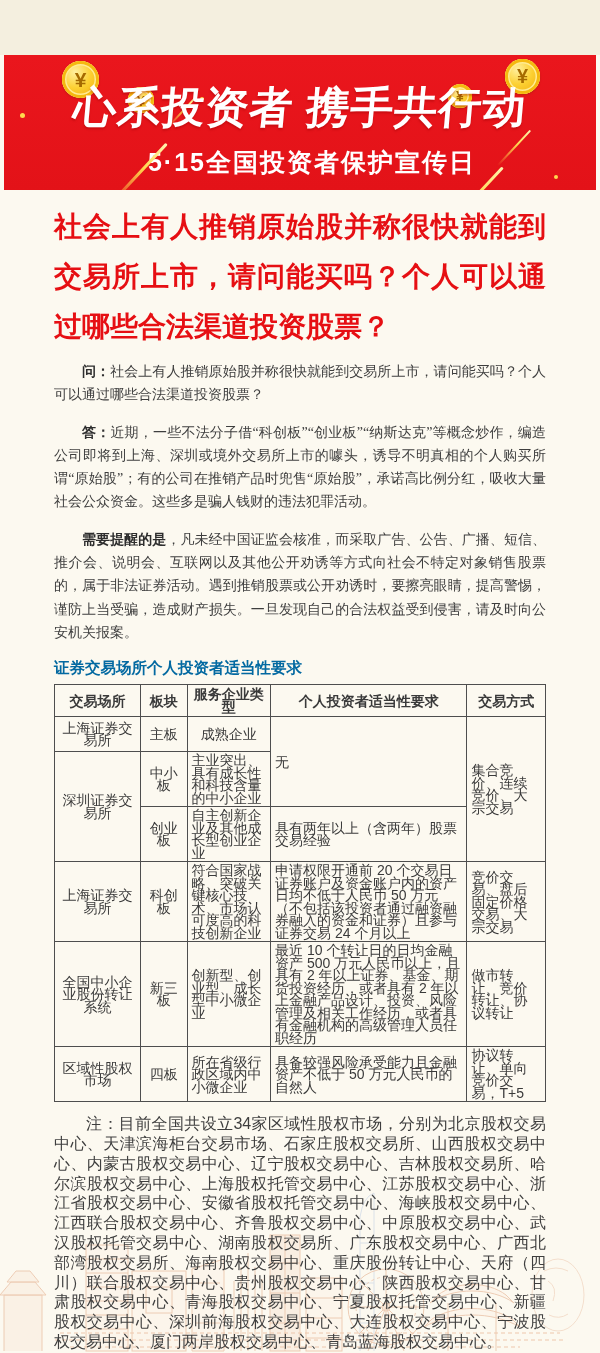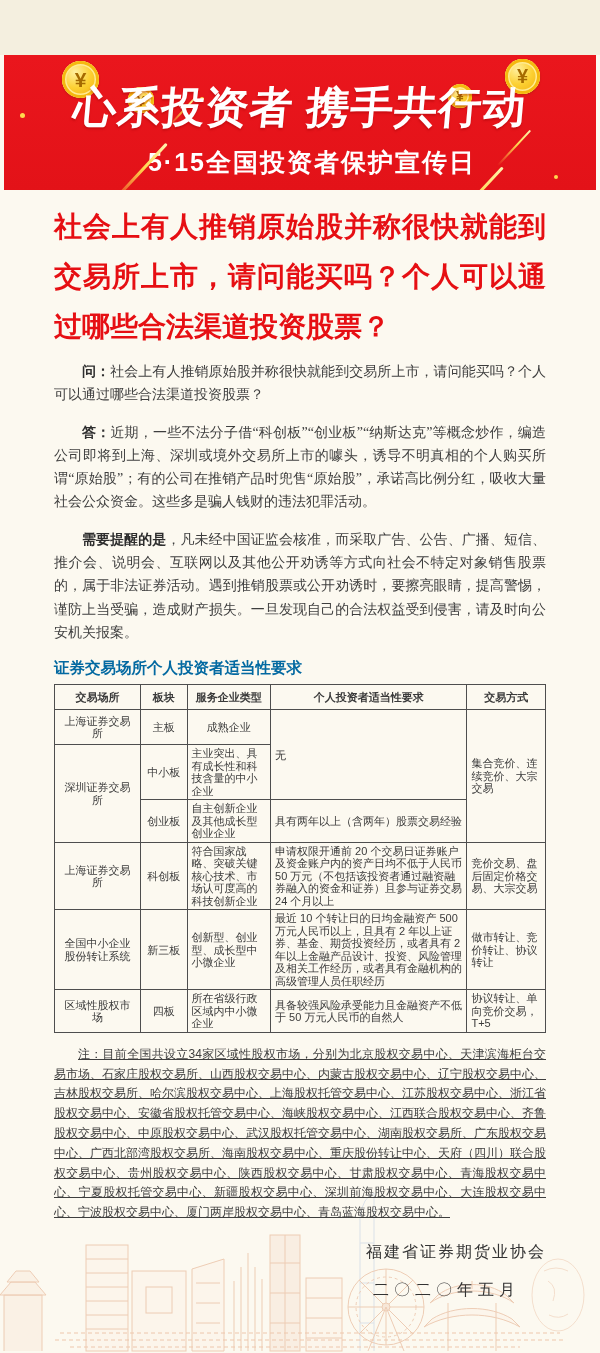--- a/index.html
+++ b/index.html
@@ -62,35 +62,35 @@
     font-size:14px; line-height:23.3px; color:#3e3e3e;
     text-align:justify; text-indent:2em; margin:0 0 14px;font-family:Liberation Serif, serif;
   }
   .para .lbl { font-weight:bold; color:#2e2e2e; }
   .tbl-title {
     text-align:left; font-weight:bold; font-size:15.5px; color:#0369a1;
     margin:2px 0 5px;
   }
   table.adequacy {
     width:100%; border-collapse:collapse; table-layout:fixed;
-    font-size:11px; line-height:12.5px; color:#3a3a3a;
+    font-size:14px; line-height:12.5px; color:#3a3a3a;
   }
   table.adequacy th, table.adequacy td {
     border:1px solid #4e4e4e; padding:2px 4px;
     text-align:center; vertical-align:middle; overflow:hidden;
   }
   table.adequacy th { font-weight:bold; height:18px; padding:3px 2px; }
   table.adequacy td.left { text-align:left; }
   tr.h-r0 td { height:30px; }
   tr.h-r1 td { height:22px;margin-left:36px; }
   tr.h-r2 td { height:40px; }
   tr.h-r3 td { height:36px; }
   .note {
-    font-size:12px; line-height:19.8px; color:#3e3e3e;
-    text-align:justify; text-indent:2em; margin:12px 0 0;text-decoration:underline;
+    font-size:16px; line-height:19.8px; color:#3e3e3e;
+    text-align:justify; text-indent:2em; margin:12px 0 0;
   }
   .signature { margin-top:14px; text-align:right; color:#333333; font-size:16px; }
   .sig-line1 { letter-spacing:2px; line-height:29px; }
   .sig-line2 { letter-spacing:4px; line-height:29px; }
   .sig-date  { letter-spacing:5px; line-height:32px; padding-right:26px; margin-top:8px; }
 
   
   .skyline { position:absolute; left:0; bottom:0; width:600px; height:170px; z-index:0; }
 </style>
 </head>

